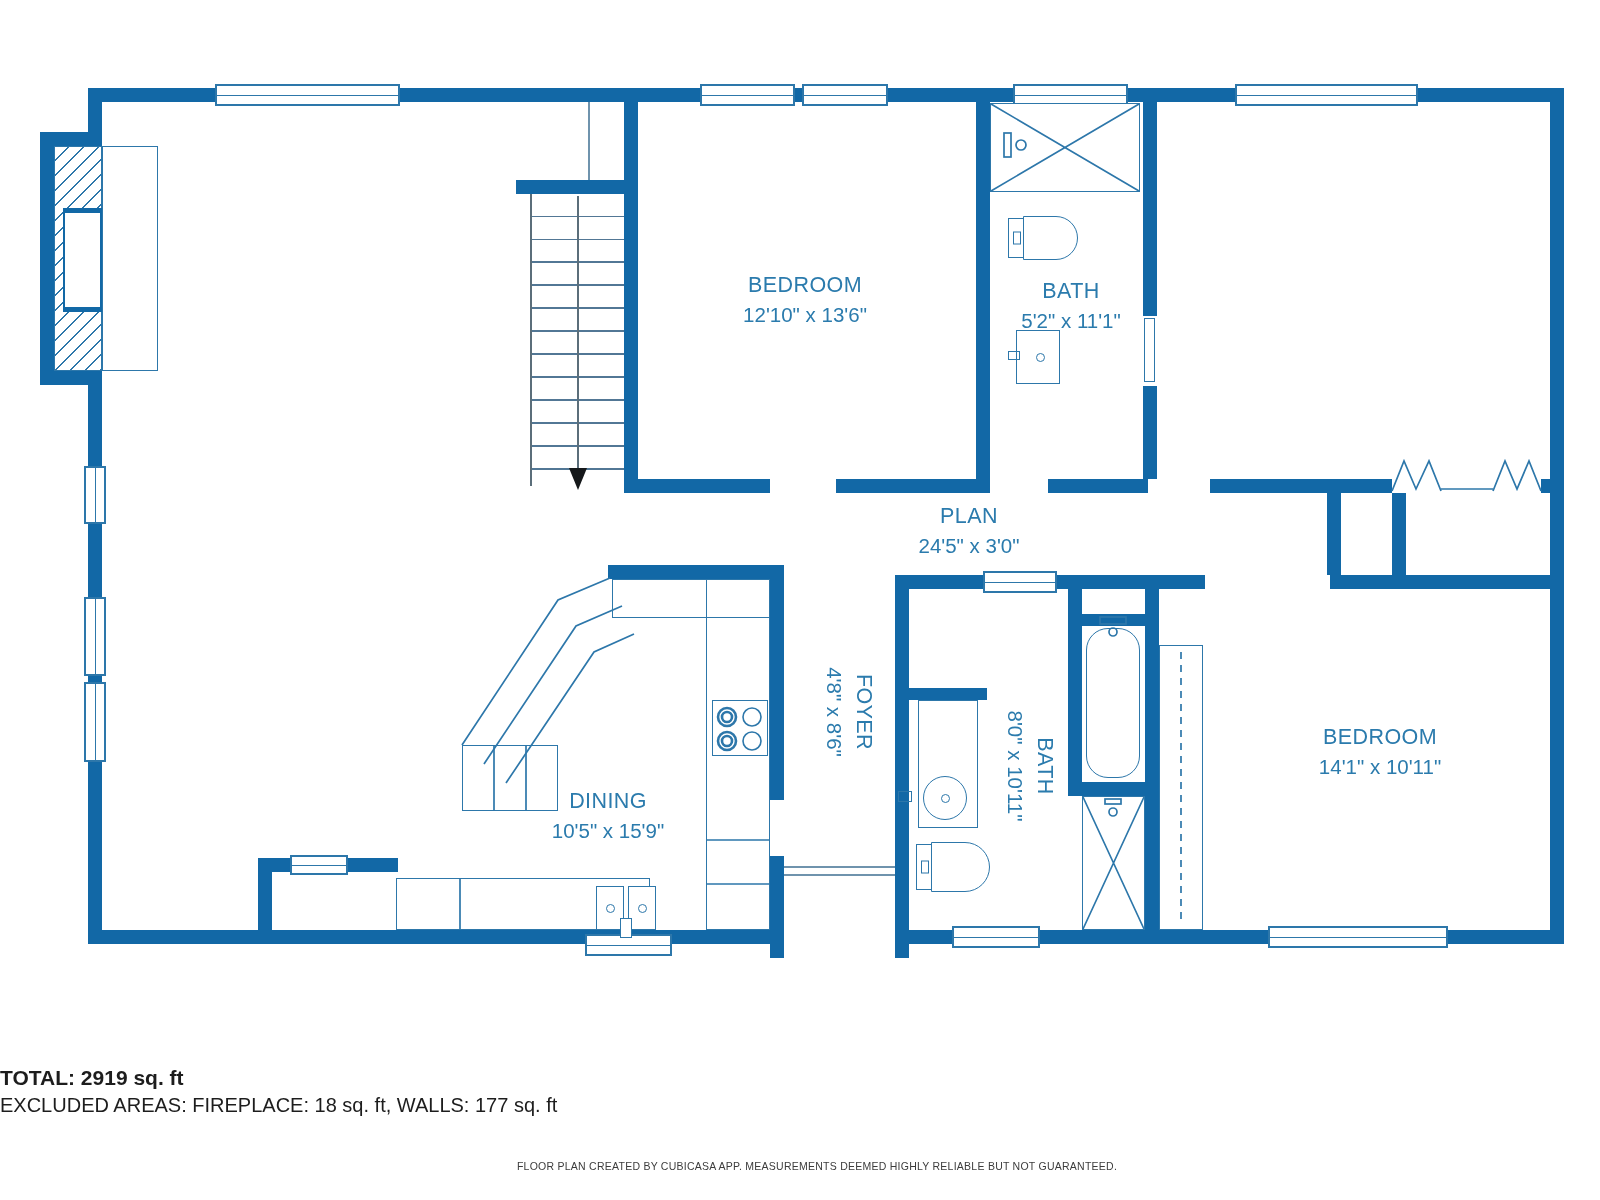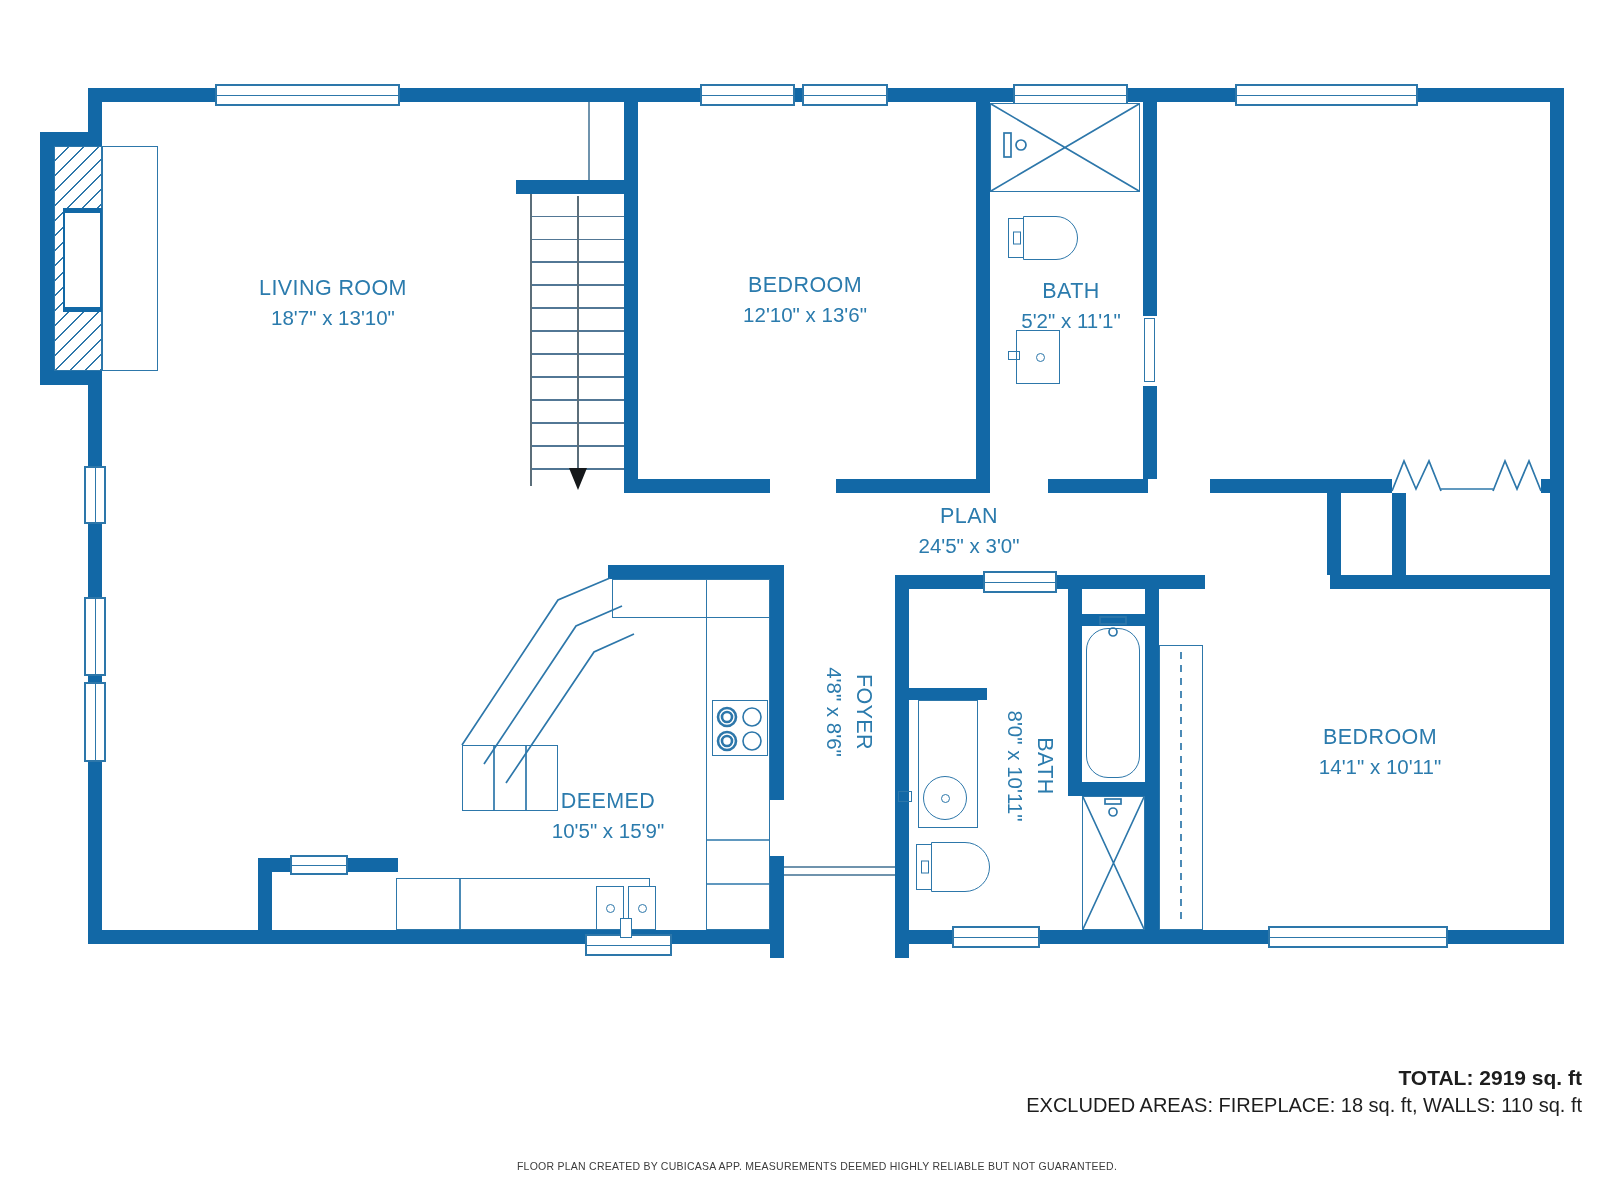--- a/index.html
+++ b/index.html
@@ -37,21 +37,21 @@
   .toilet{position:absolute;z-index:4;}
   .toilet .tank{position:absolute;left:0;top:2px;bottom:2px;width:18px;border:1.6px solid var(--line);
                 background:#fff;box-sizing:border-box;}
   .toilet .tank::after{content:"";position:absolute;left:4px;top:50%;transform:translateY(-50%);
                 width:6px;height:11px;border:1.4px solid var(--line);}
   .toilet .bowl{position:absolute;left:15px;top:0;bottom:0;right:0;border:1.6px solid var(--line);
                 background:#fff;border-radius:0 28px 28px 0;box-sizing:border-box;}
   .circ{position:absolute;border:1.6px solid var(--line);border-radius:50%;box-sizing:border-box;z-index:5;background:transparent;}
   .tub{position:absolute;border:1.7px solid var(--line);border-radius:22px;box-sizing:border-box;z-index:4;background:#fff;}
   svg.overlay{position:absolute;left:0;top:0;z-index:5;pointer-events:none;}
-  .footer{position:absolute;left:12px;width:1570px;text-align:right;color:var(--dark);z-index:6;}
+  .footer{position:absolute;left:0;width:1570px;text-align:left;color:var(--dark);z-index:6;}
   .f-total{font-size:21px;font-weight:bold;}
   .f-line{font-size:20px;margin-top:4px;}
   .f-disc{position:absolute;left:0;width:1570px;text-align:center;font-size:10.5px;
           letter-spacing:.25px;color:#3c3c3c;z-index:6;padding-left:32px;}
 </style>
 </head>
 <body>
 
 <div class="canvas">
 
@@ -197,52 +197,48 @@
       <g>
         <path d="M1181 652 L1181 925" stroke-dasharray="7 6"></path>
       </g>
     </g>
     <g>
       <path d="M578 196 L578 468" stroke="#5b6e7a" stroke-width="2" fill="none"></path>
       <polygon points="569,468 587,468 578,490" fill="#15181a"></polygon>
     </g>
   </svg>
 
-  <div class="room-label" style="left:333px;top:303px">
-    <div class="rname">LIVING ROOM</div>
-    <div class="rdims">18'7" x 13'10"</div>
-  </div>
   <div class="room-label" style="left:805px;top:300px">
     <div class="rname">BEDROOM</div>
     <div class="rdims">12'10" x 13'6"</div>
   </div>
   <div class="room-label" style="left:1071px;top:306px">
     <div class="rname">BATH</div>
     <div class="rdims">5'2" x 11'1"</div>
   </div>
   <div class="room-label" style="left:969px;top:531px">
     <div class="rname">PLAN</div>
     <div class="rdims">24'5" x 3'0"</div>
   </div>
   <div class="room-label" style="left:608px;top:816px">
-    <div class="rname">DEEMED</div>
+    <div class="rname">DINING</div>
     <div class="rdims">10'5" x 15'9"</div>
   </div>
   <div class="room-label rot" style="left:849px;top:712px">
     <div class="rname">FOYER</div>
     <div class="rdims">4'8" x 8'6"</div>
   </div>
   <div class="room-label rot" style="left:1030px;top:766px">
     <div class="rname">BATH</div>
     <div class="rdims">8'0" x 10'11"</div>
   </div>
   <div class="room-label" style="left:1380px;top:752px">
     <div class="rname">BEDROOM</div>
     <div class="rdims">14'1" x 10'11"</div>
   </div>
 
   <div class="footer" style="top:1066px">
     <div class="f-total">TOTAL: 2919 sq. ft</div>
-    <div class="f-line">EXCLUDED AREAS: FIREPLACE: 18 sq. ft, WALLS: 110 sq. ft</div>
+    <div class="f-line">EXCLUDED AREAS: FIREPLACE: 18 sq. ft, WALLS: 177 sq. ft</div>
   </div>
   <div class="f-disc" style="top:1160px">FLOOR PLAN CREATED BY CUBICASA APP. MEASUREMENTS DEEMED HIGHLY RELIABLE BUT NOT GUARANTEED.</div>
 
 </div>
 
 </body></html>

